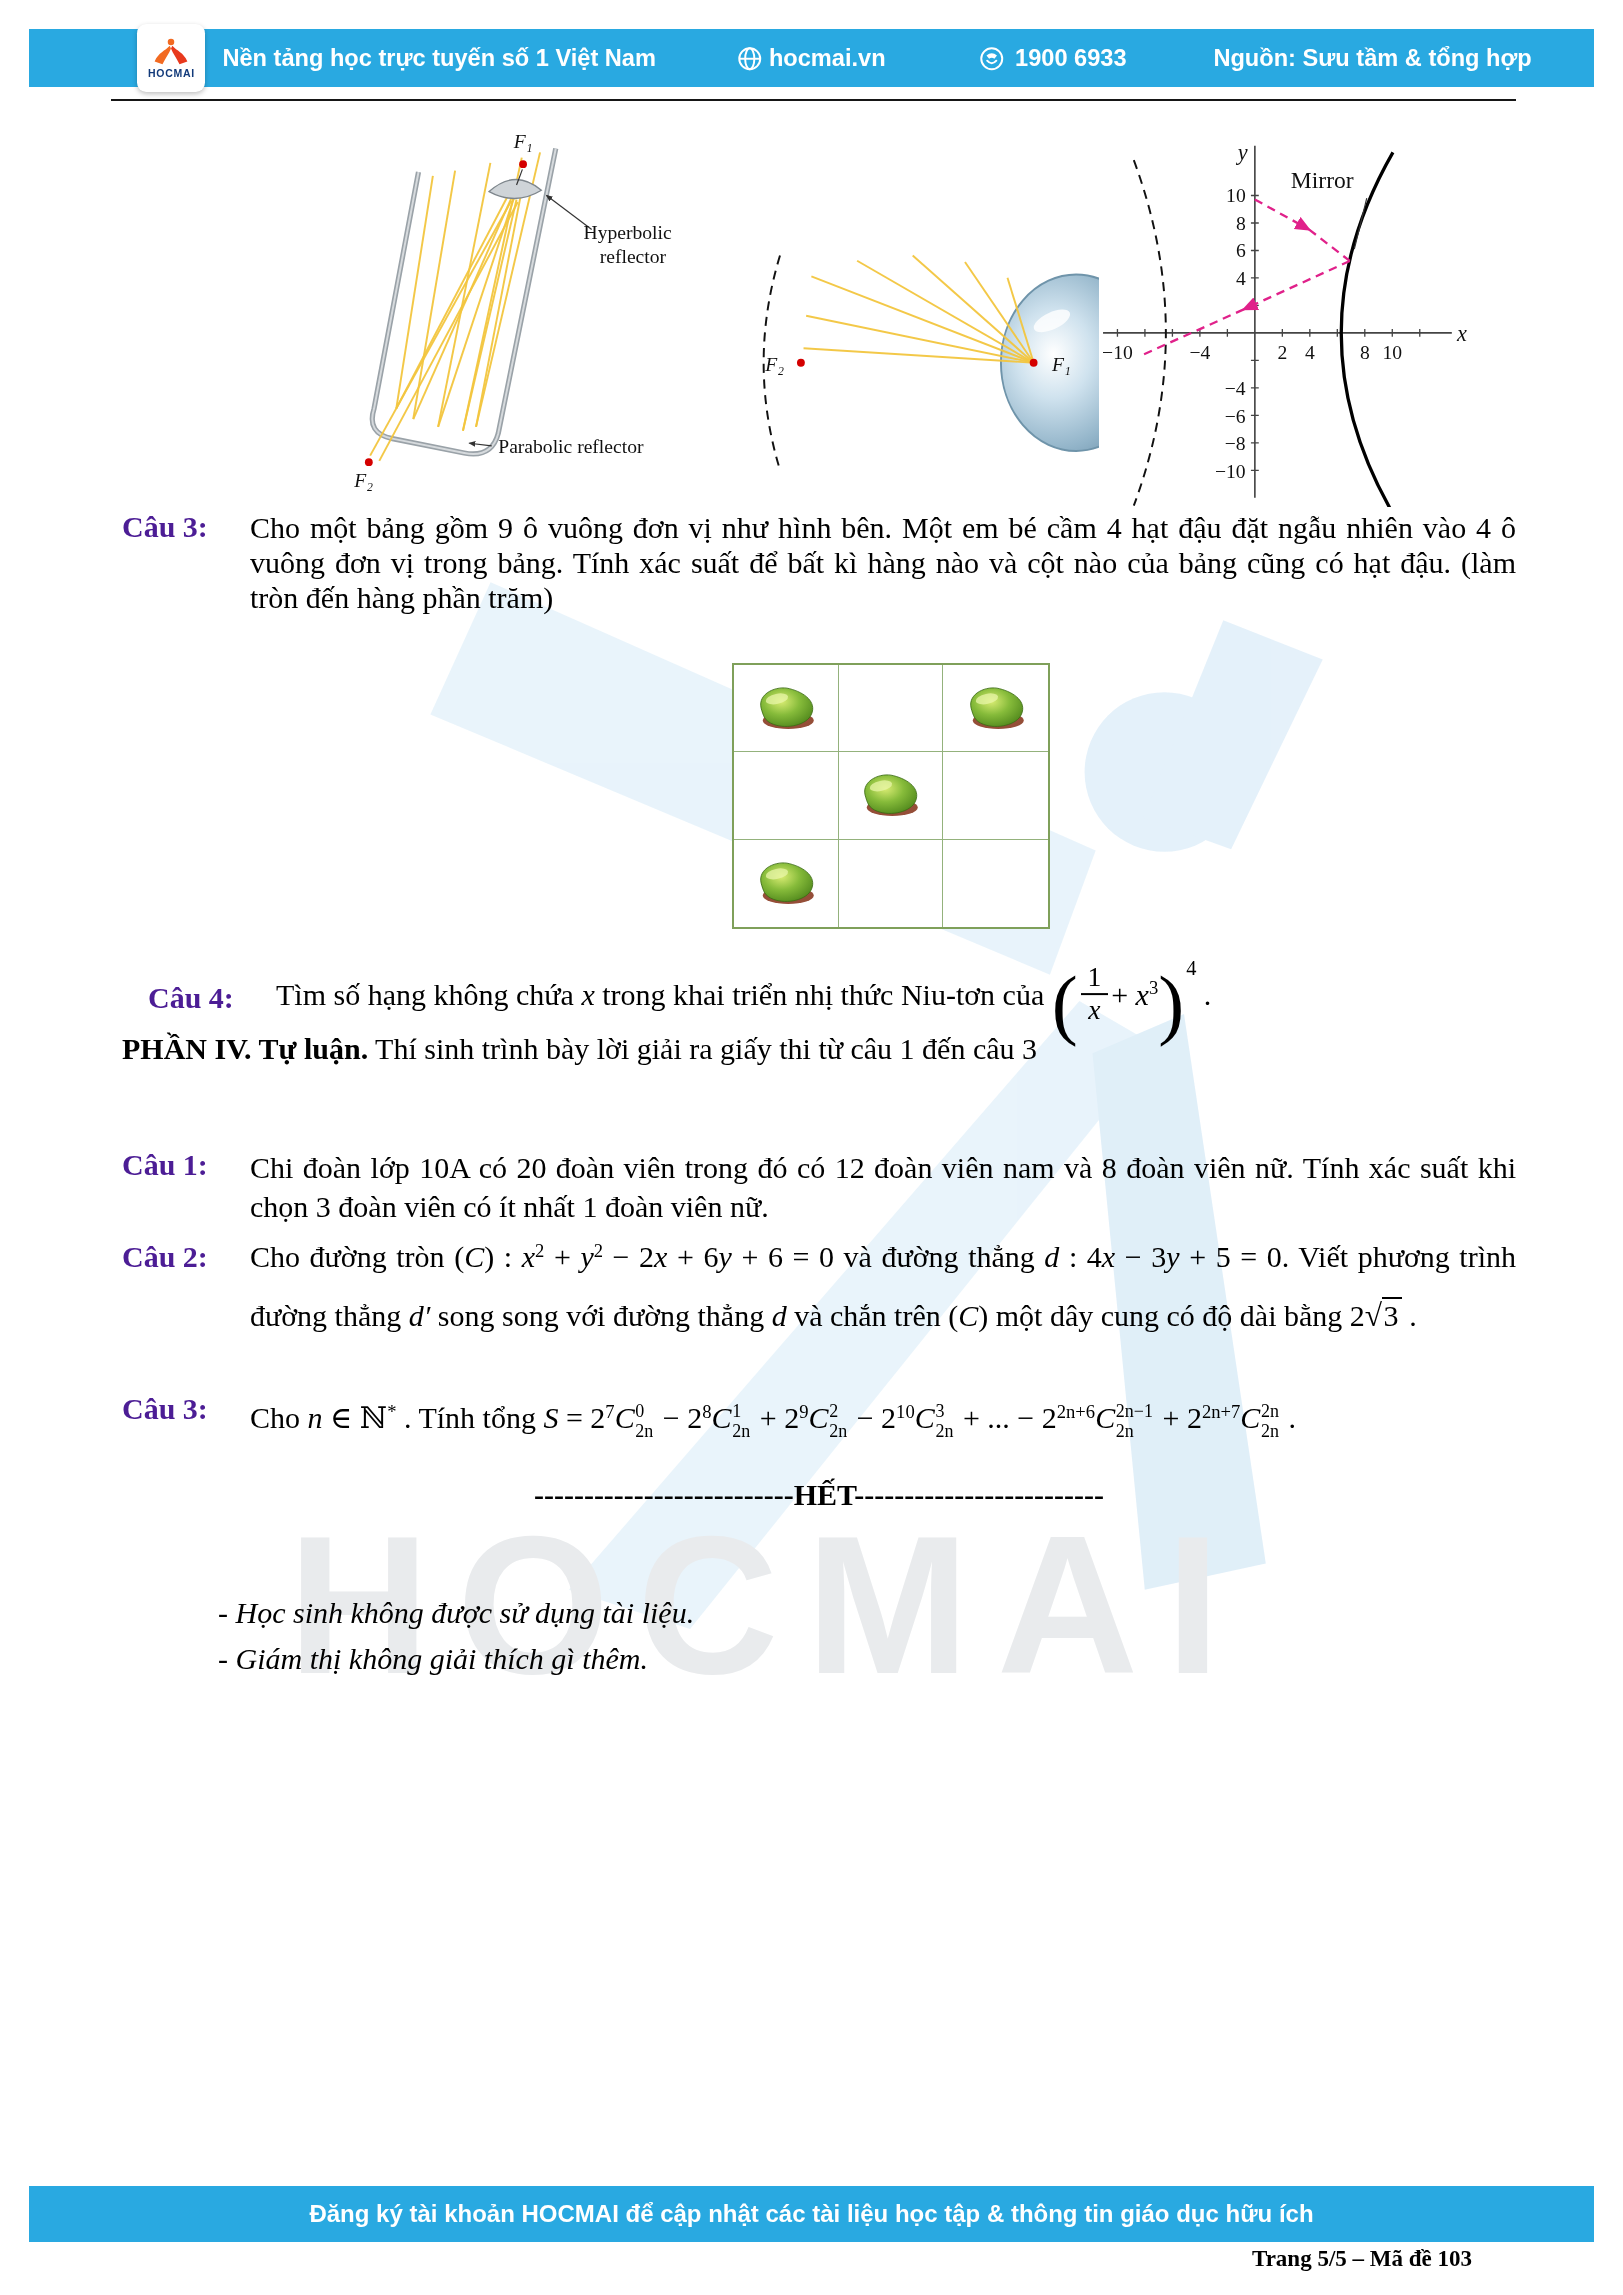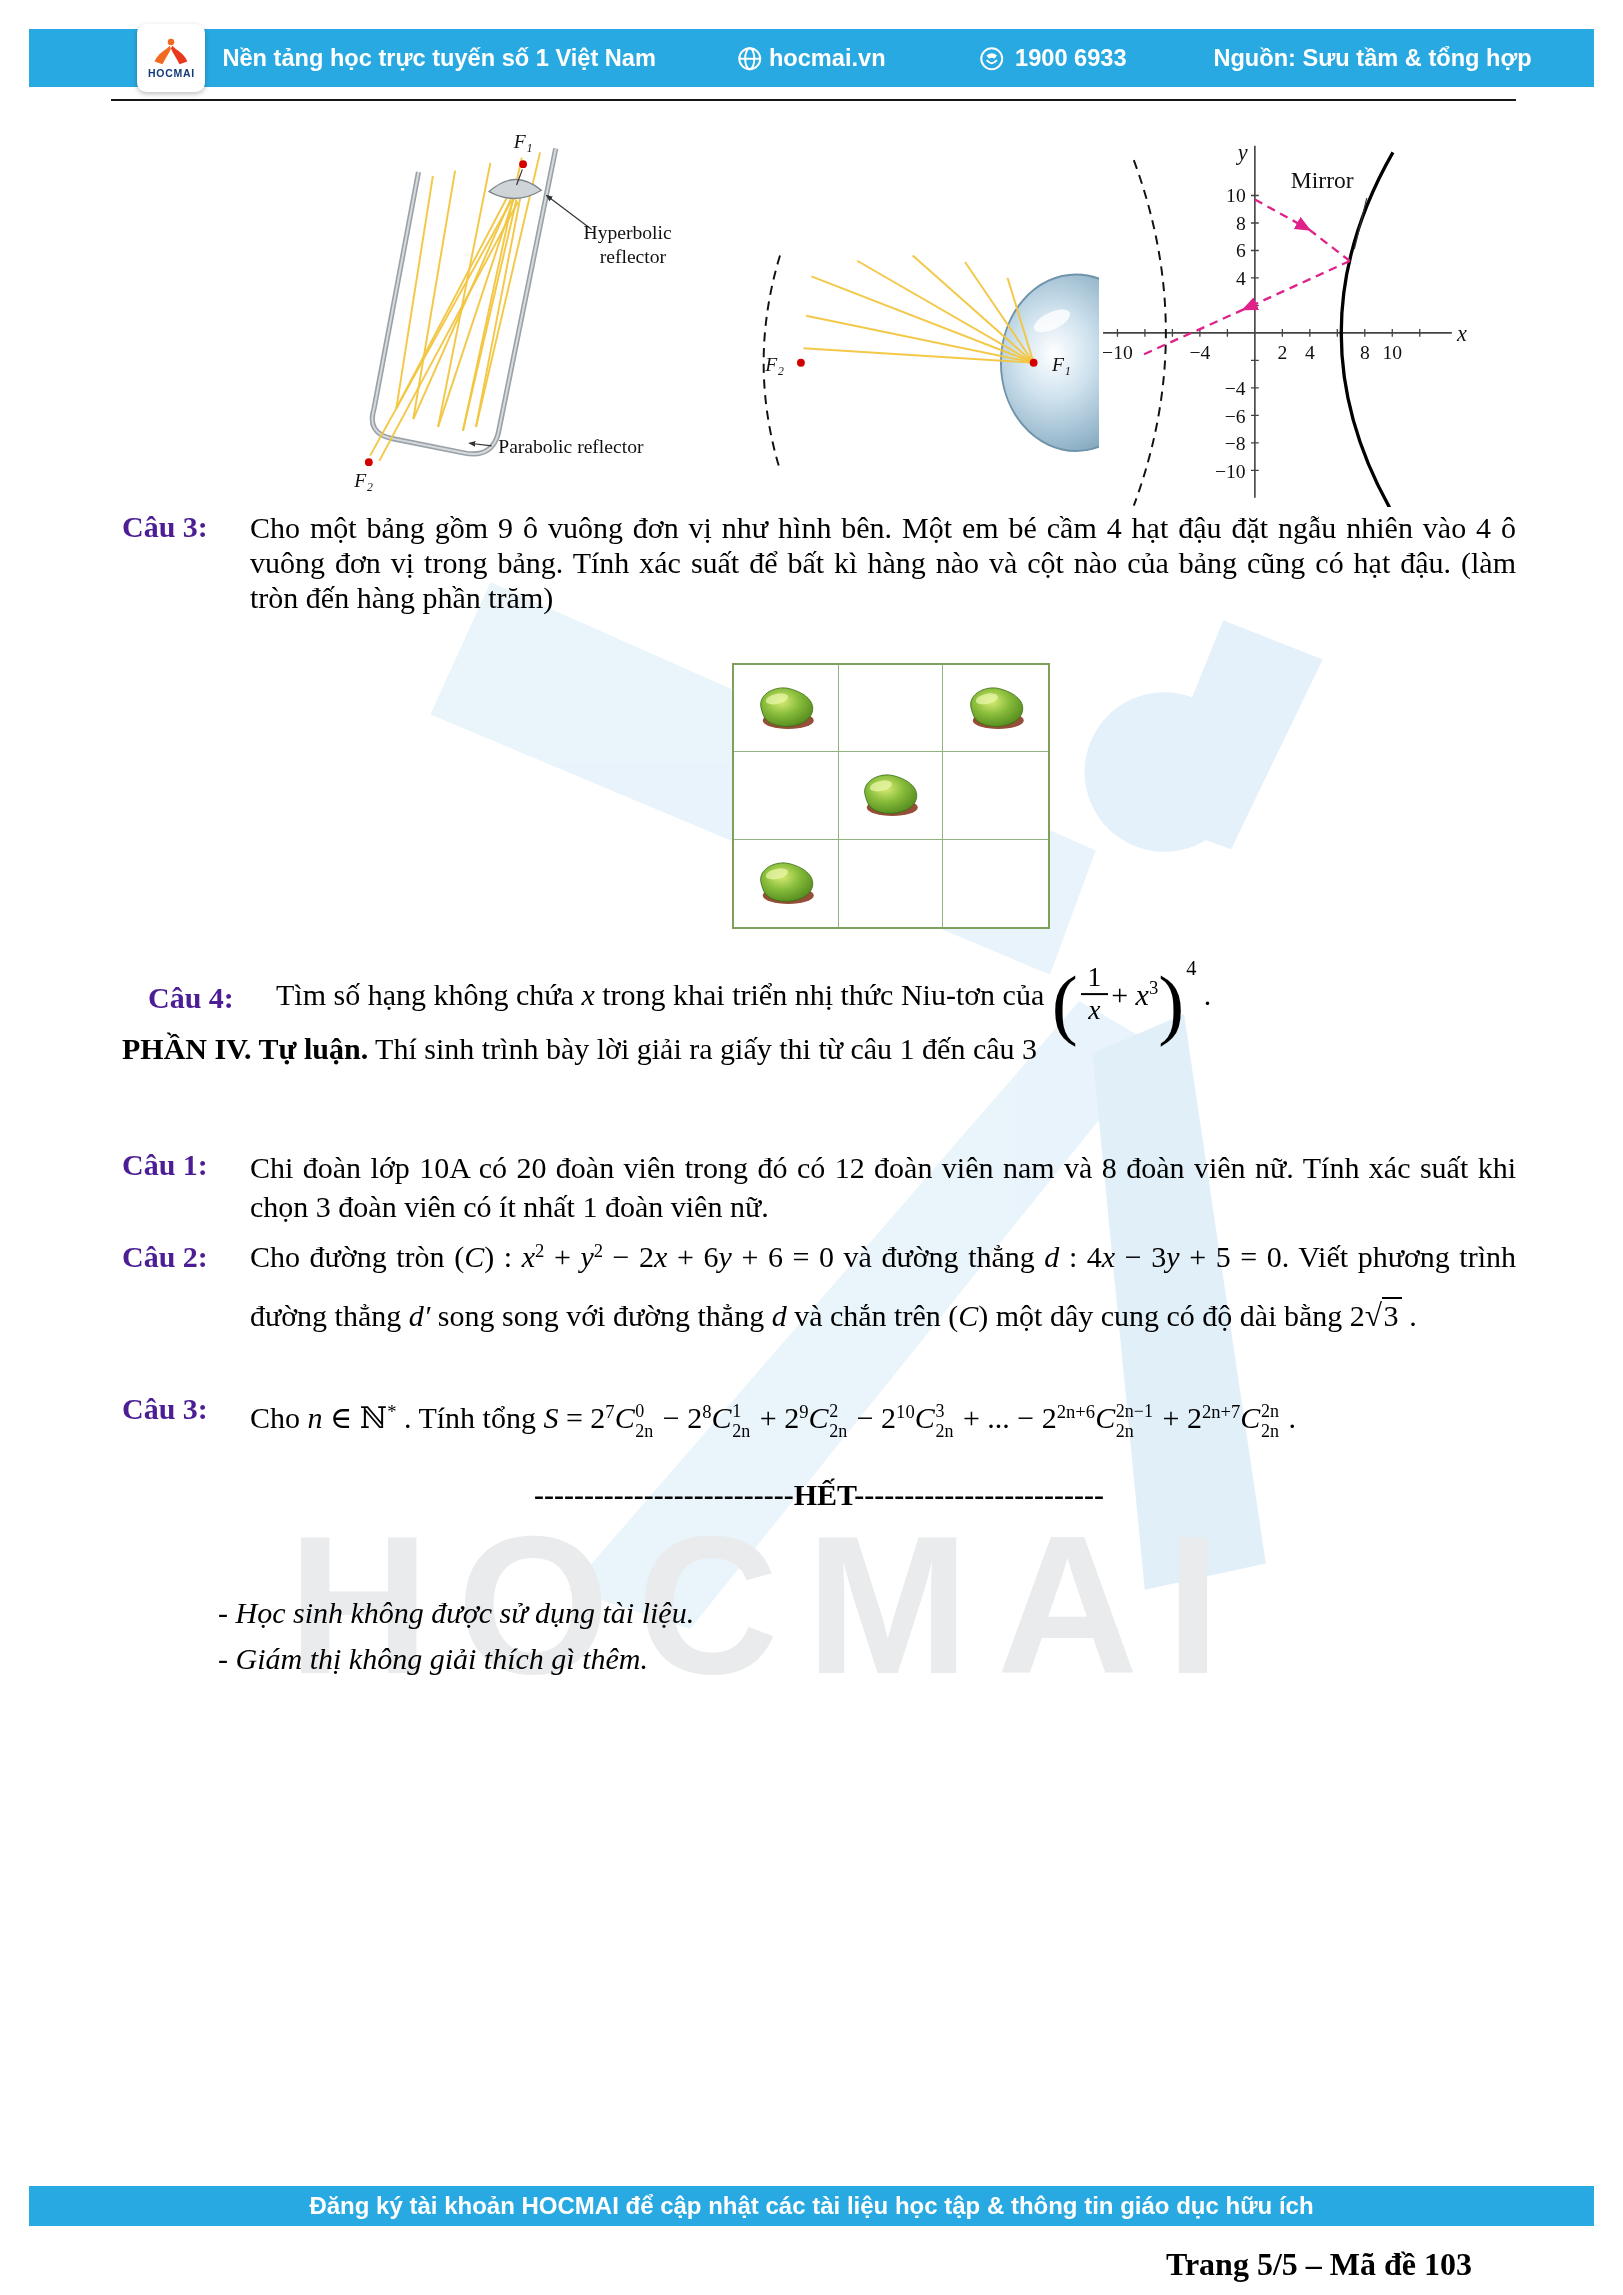--- a/index.html
+++ b/index.html
@@ -15,23 +15,23 @@
   
   .top-bar{position:absolute;left:29.4px;right:29.4px;top:29.4px;height:58px;background:#29a9e1;z-index:3;}
   .top-bar .bar-item{position:absolute;top:0;height:58px;display:flex;align-items:center;color:#fff;
                      font-size:23.6px;font-weight:700;}
   .logo-box{position:absolute;left:108px;top:-5.2px;width:68px;height:68px;background:#fff;border-radius:9.2px;
             display:flex;flex-direction:column;align-items:center;justify-content:center;
             box-shadow:0 2px 5.2px rgba(0,0,0,.25);z-index:4;}
   .logo-brand{font-size:10.5px;font-weight:bold;color:#123a7a;letter-spacing:0.7px;margin-top:1.3px;
               font-family:"Liberation Sans","DejaVu Sans",sans-serif;}
   .hr-line{position:absolute;left:111px;right:107px;top:99px;height:2px;background:#161616;z-index:2;}
-  .bottom-bar{position:absolute;left:29.4px;right:29.4px;top:2186px;height:40px;background:#29a9e1;z-index:3;
+  .bottom-bar{position:absolute;left:29.4px;right:29.4px;top:2186px;height:56px;background:#29a9e1;z-index:3;
               display:flex;align-items:center;justify-content:center;color:#fff;font-size:24px;font-weight:700;}
-  .page-info{position:absolute;right:151px;top:2246px;font-size:32px;font-weight:bold;z-index:2;}
+  .page-info{position:absolute;right:151px;top:2246px;font-size:23px;font-weight:bold;z-index:2;}
 
   
   .fig{position:absolute;z-index:2;}
   .fig text{font-family:"Liberation Serif","DejaVu Serif","DejaVu Sans",serif;fill:#111;}
   .it{font-style:italic;}
   .axis{stroke:#444;stroke-width:2.5;}
   .ticks{stroke:#444;stroke-width:2;fill:none;}
   .dash-curve{stroke:#111;stroke-width:3;fill:none;stroke-dasharray:14 10;}
   .mirror-curve{stroke:#000;stroke-width:5;fill:none;}
   .pink{stroke:#e0218a;stroke-width:3.5;fill:none;stroke-dasharray:13 9;}

